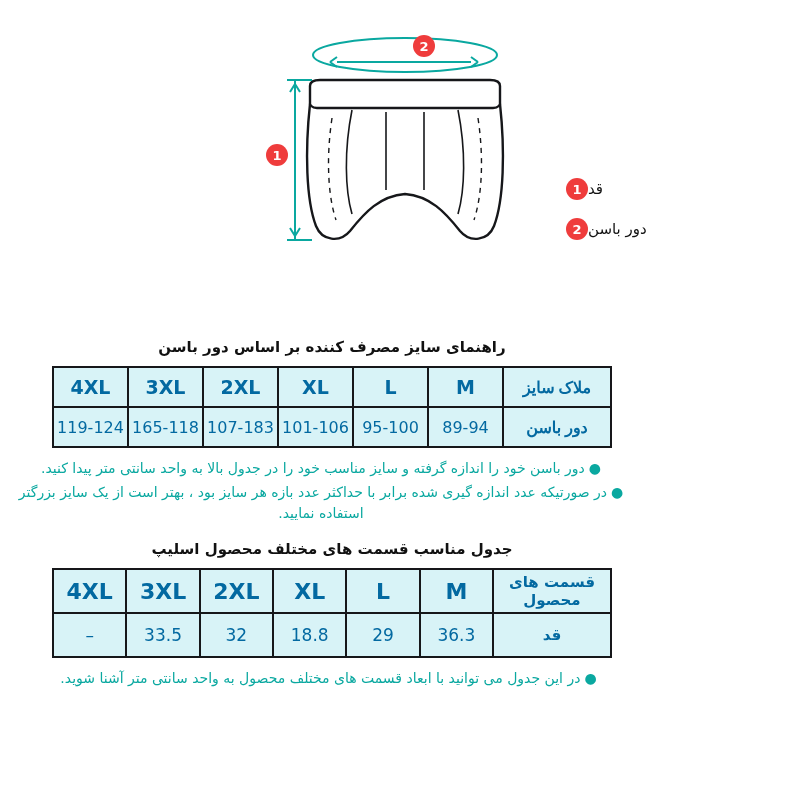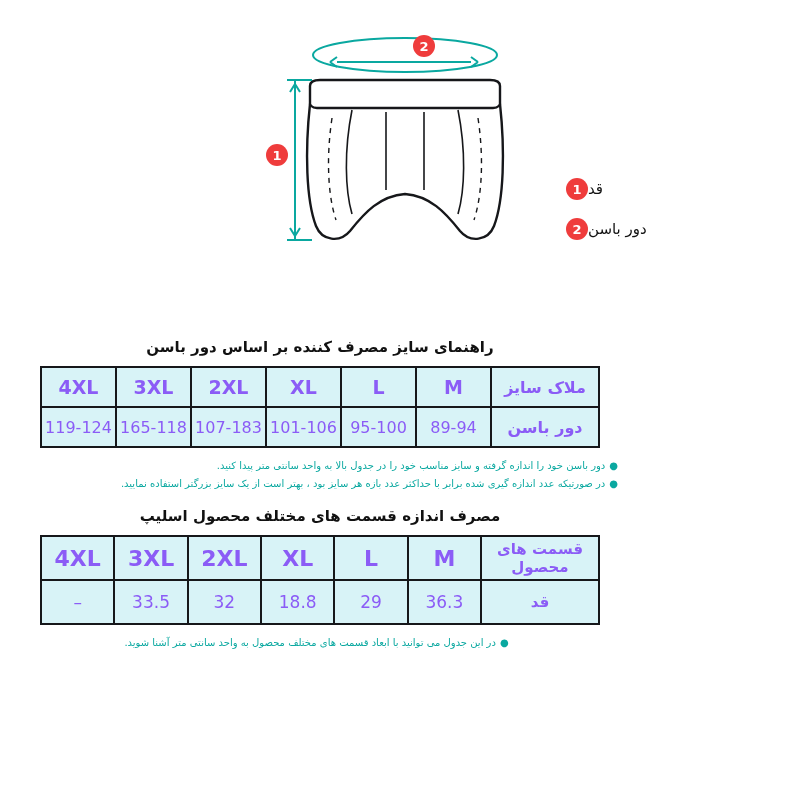--- a/index.html
+++ b/index.html
@@ -60,20 +60,21 @@
     margin-right: 12px;
     white-space: nowrap;
   }
 
   
   .tables {
     position: relative;
     width: 640px;
     padding: 0 0 0 0;
     direction: rtl;
+    margin-left: 12px;
   }
 
   .table-title {
     text-align: center;
     font-size: 15px;
     font-weight: bold;
     color: #111111;
     margin: 8px 0 10px 0;
   }
 
@@ -81,35 +82,36 @@
     border-collapse: collapse;
     margin: 0 auto;
     background: #d8f3f7;
     table-layout: fixed;
   }
   table td {
     border: 2px solid #16171a;
     text-align: center;
     vertical-align: middle;
     font-size: 17px;
-    color: #8b5cf6;
+    color: #0369a1;
     padding: 0;
   }
 
   
   #hip-table {
     width: 560px;
   }
   #hip-table td {
     height: 38px;
   }
   #hip-table td.head-label {
     font-weight: bold;
     font-size: 16px;
     width: 106px;
+    font-family: Liberation Serif, serif;
   }
   #hip-table td.size-cell {
     font-size: 19px;
     font-weight: bold;
   }
   #hip-table td.val-cell {
     font-size: 16px;
   }
 
   
@@ -132,24 +134,25 @@
     font-size: 17px;
   }
 
   .notes {
     margin: 10px 0 0 0;
     direction: rtl;
     text-align: right;
     padding-right: 22px;
   }
   .note {
-    font-size: 10px;
+    font-size: 14px;
     color: #0aa8a0;
     margin: 3px 0;
     line-height: 1.5;
+    text-align: center;
   }
   .note .dot {
     color: #0aa8a0;
     margin-left: 4px;
   }
   .note-center {
     text-align: center;
     padding-right: 7px;
   }
 </style>
@@ -250,21 +253,21 @@
 
   <div class="notes">
     <div class="note">
       <span class="dot">●</span><span>دور باسن خود را اندازه گرفته و سایز مناسب خود را در جدول بالا به واحد سانتی متر پیدا کنید.</span>
     </div>
     <div class="note">
       <span class="dot">●</span><span>در صورتیکه عدد اندازه گیری شده برابر با حداکثر عدد بازه هر سایز بود ، بهتر است از یک سایز بزرگتر استفاده نمایید.</span>
     </div>
   </div>
 
-  <div class="table-title" style="margin-top:16px;">مصرف اندازه قسمت های مختلف محصول اسلیپ</div>
+  <div class="table-title" style="margin-top:16px;">جدول مناسب قسمت های مختلف محصول اسلیپ</div>
 
   <table id="parts-table">
     <tbody>
       <tr>
         <td class="head-label">قسمت های محصول</td>
         <td class="size-cell">M</td>
         <td class="size-cell">L</td>
         <td class="size-cell">XL</td>
         <td class="size-cell">2XL</td>
         <td class="size-cell">3XL</td>

